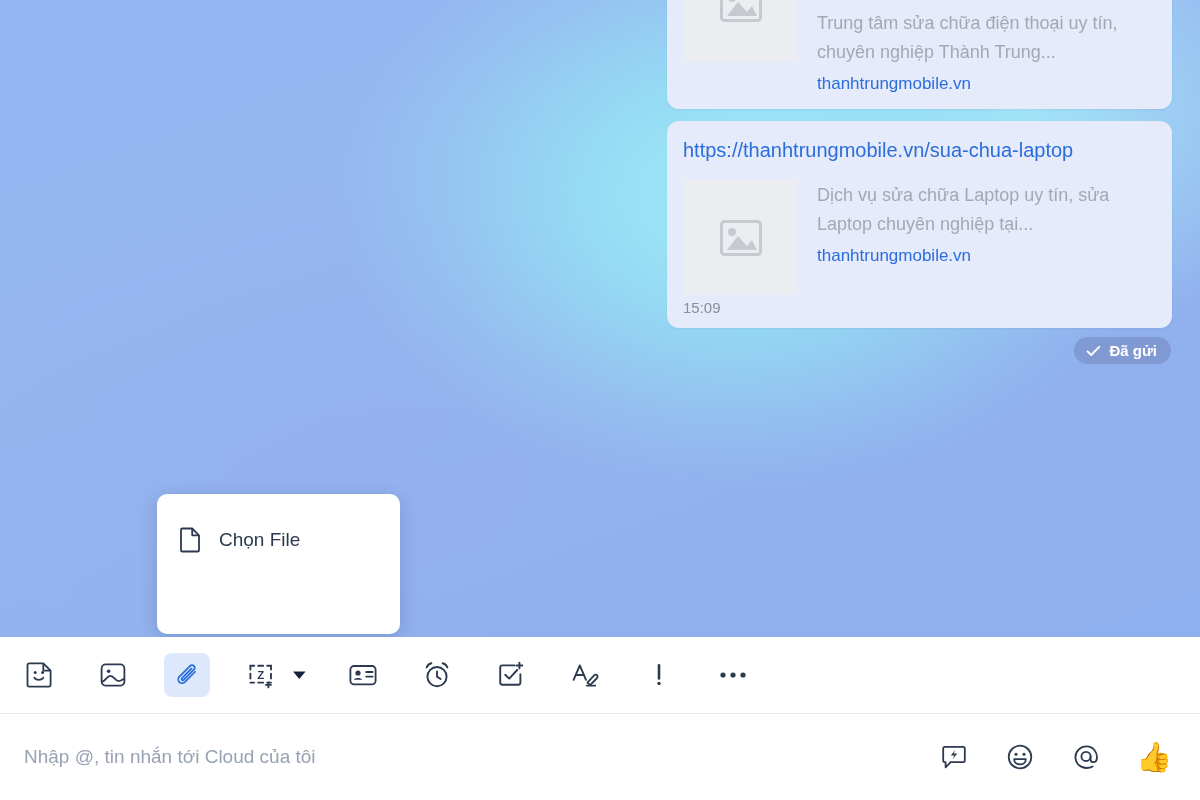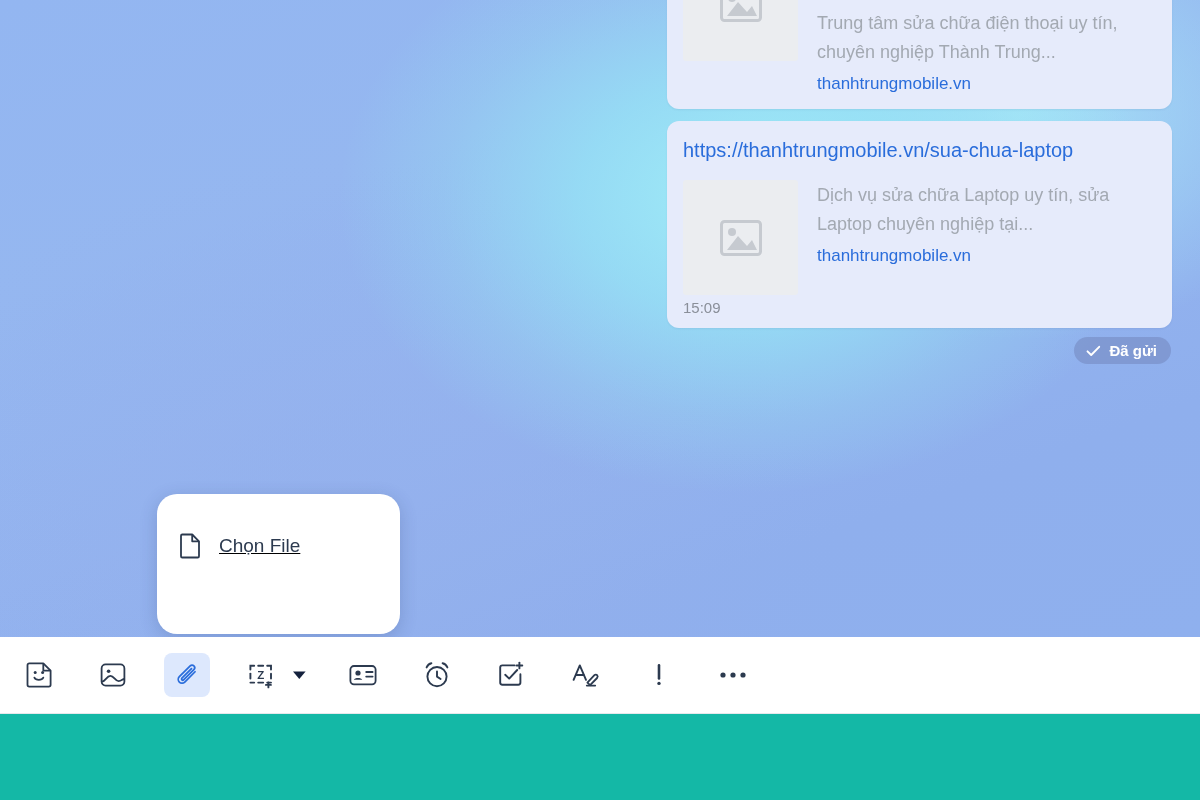--- a/index.html
+++ b/index.html
@@ -10,21 +10,21 @@
     overflow: hidden;
     font-family: "Liberation Sans", sans-serif;
     background: #ffffff;
   }
 
   #app {
     position: relative;
     width: 1200px;
     height: 800px;
     overflow: hidden;
-    background: #14b8a6;
+    background: #e5e5e5;
   }
 
   
   .chat-area {
     position: absolute;
     left: 0;
     top: 0;
     width: 1200px;
     height: 637px;
     overflow: hidden;
@@ -127,25 +127,24 @@
   .sent-badge svg { display: block; }
 
   
   .attach-menu {
     position: absolute;
     left: 157px;
     top: 494px;
     width: 243px;
     height: 140px;
     background: #ffffff;
-    border-radius: 20px;
+    border-radius: 10px;
     box-shadow: 0 4px 18px rgba(30,50,100,0.20);
-    padding: 24px 0;
+    padding: 18px 0;
     box-sizing: border-box;
-    text-decoration: underline;
   }
   .attach-item {
     display: flex;
     align-items: center;
     gap: 18px;
     height: 55px;
     padding: 0 22px;
     cursor: pointer;
   }
   .attach-item-label {
@@ -425,14 +424,46 @@
         <circle cx="5" cy="6" r="2.6" fill="currentColor"></circle>
         <circle cx="15" cy="6" r="2.6" fill="currentColor"></circle>
         <circle cx="25" cy="6" r="2.6" fill="currentColor"></circle>
       </svg>
     </div>
 
   </div>
 
   <div class="toolbar-divider"></div>
 
+  <div class="input-bar">
+    <input class="msg-input" type="text" placeholder="Nhập @, tin nhắn tới Cloud của tôi" style="">
+
+    <div class="input-actions">
+
+      <div class="input-icon-btn">
+        <svg width="28" height="28" viewBox="0 0 28 28" fill="none">
+          <path d="M3.2 5.4 C3.2 4.5 3.9 3.8 4.8 3.8 L23.2 3.8 C24.1 3.8 24.8 4.5 24.8 5.4 L24.8 17.6 C24.8 18.5 24.1 19.2 23.2 19.2 L10.6 19.2 L5.6 24.4 L5.6 19.2 L4.8 19.2 C3.9 19.2 3.2 18.5 3.2 17.6 Z" stroke="currentColor" stroke-width="1.8" stroke-linejoin="round"></path>
+          <path d="M15.2 7 L10.8 12.6 L14.2 12.6 L12.6 16.4 L17.2 10.6 L13.8 10.6 Z" fill="currentColor"></path>
+        </svg>
+      </div>
+
+      <div class="input-icon-btn">
+        <svg width="28" height="28" viewBox="0 0 28 28" fill="none">
+          <circle cx="14" cy="14" r="11.3" stroke="currentColor" stroke-width="1.8"></circle>
+          <circle cx="10" cy="11.2" r="1.5" fill="currentColor"></circle>
+          <circle cx="18" cy="11.2" r="1.5" fill="currentColor"></circle>
+          <path d="M8.2 16.2 L19.8 16.2 C19.8 19.3 17.2 21.4 14 21.4 C10.8 21.4 8.2 19.3 8.2 16.2 Z" stroke="currentColor" stroke-width="1.8" stroke-linejoin="round"></path>
+        </svg>
+      </div>
+
+      <div class="input-icon-btn">
+        <svg width="28" height="28" viewBox="0 0 28 28" fill="none">
+          <circle cx="14" cy="13.4" r="4.6" stroke="currentColor" stroke-width="1.8"></circle>
+          <path d="M18.6 13.4 L18.6 16.4 C18.6 18.1 19.9 19.2 21.4 19.2 C23.2 19.2 24.6 17.8 24.9 15.6 C25.6 9.6 21.4 3.4 14.6 3.4 C8.3 3.4 3.4 8.2 3.4 14.2 C3.4 20.2 8.3 25 14.6 25 C17 25 19 24.4 20.6 23.4" stroke="currentColor" stroke-width="1.8" stroke-linecap="round"></path>
+        </svg>
+      </div>
+
+      <div class="thumbs-up">👍</div>
+
+    </div>
+  </div>
 
 </div>
 
 </body></html>

